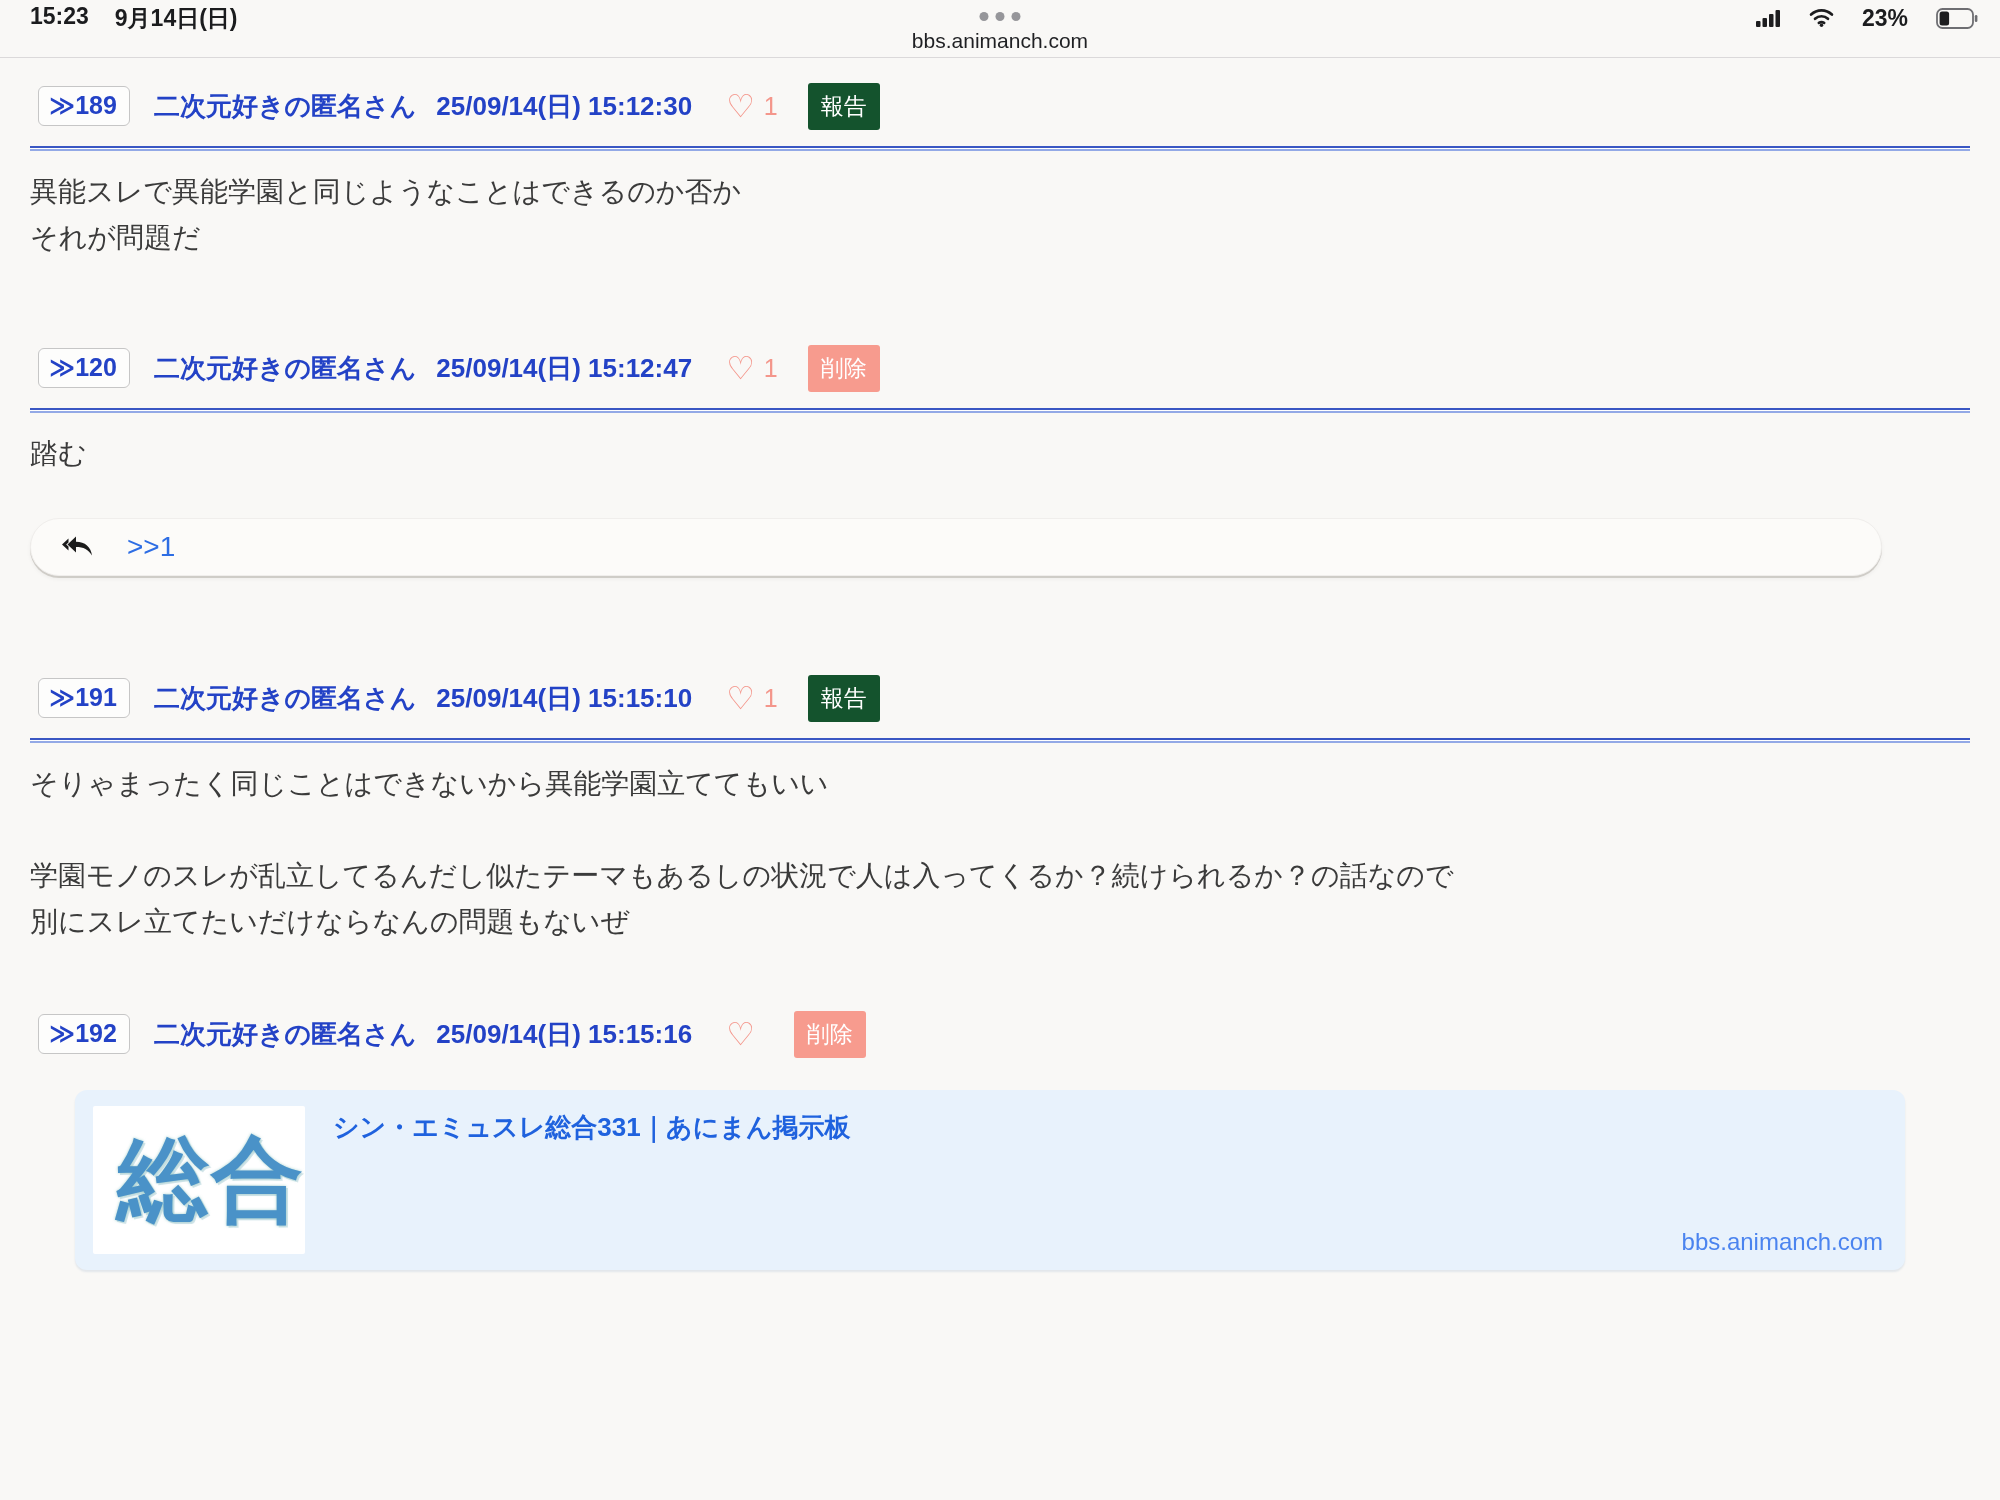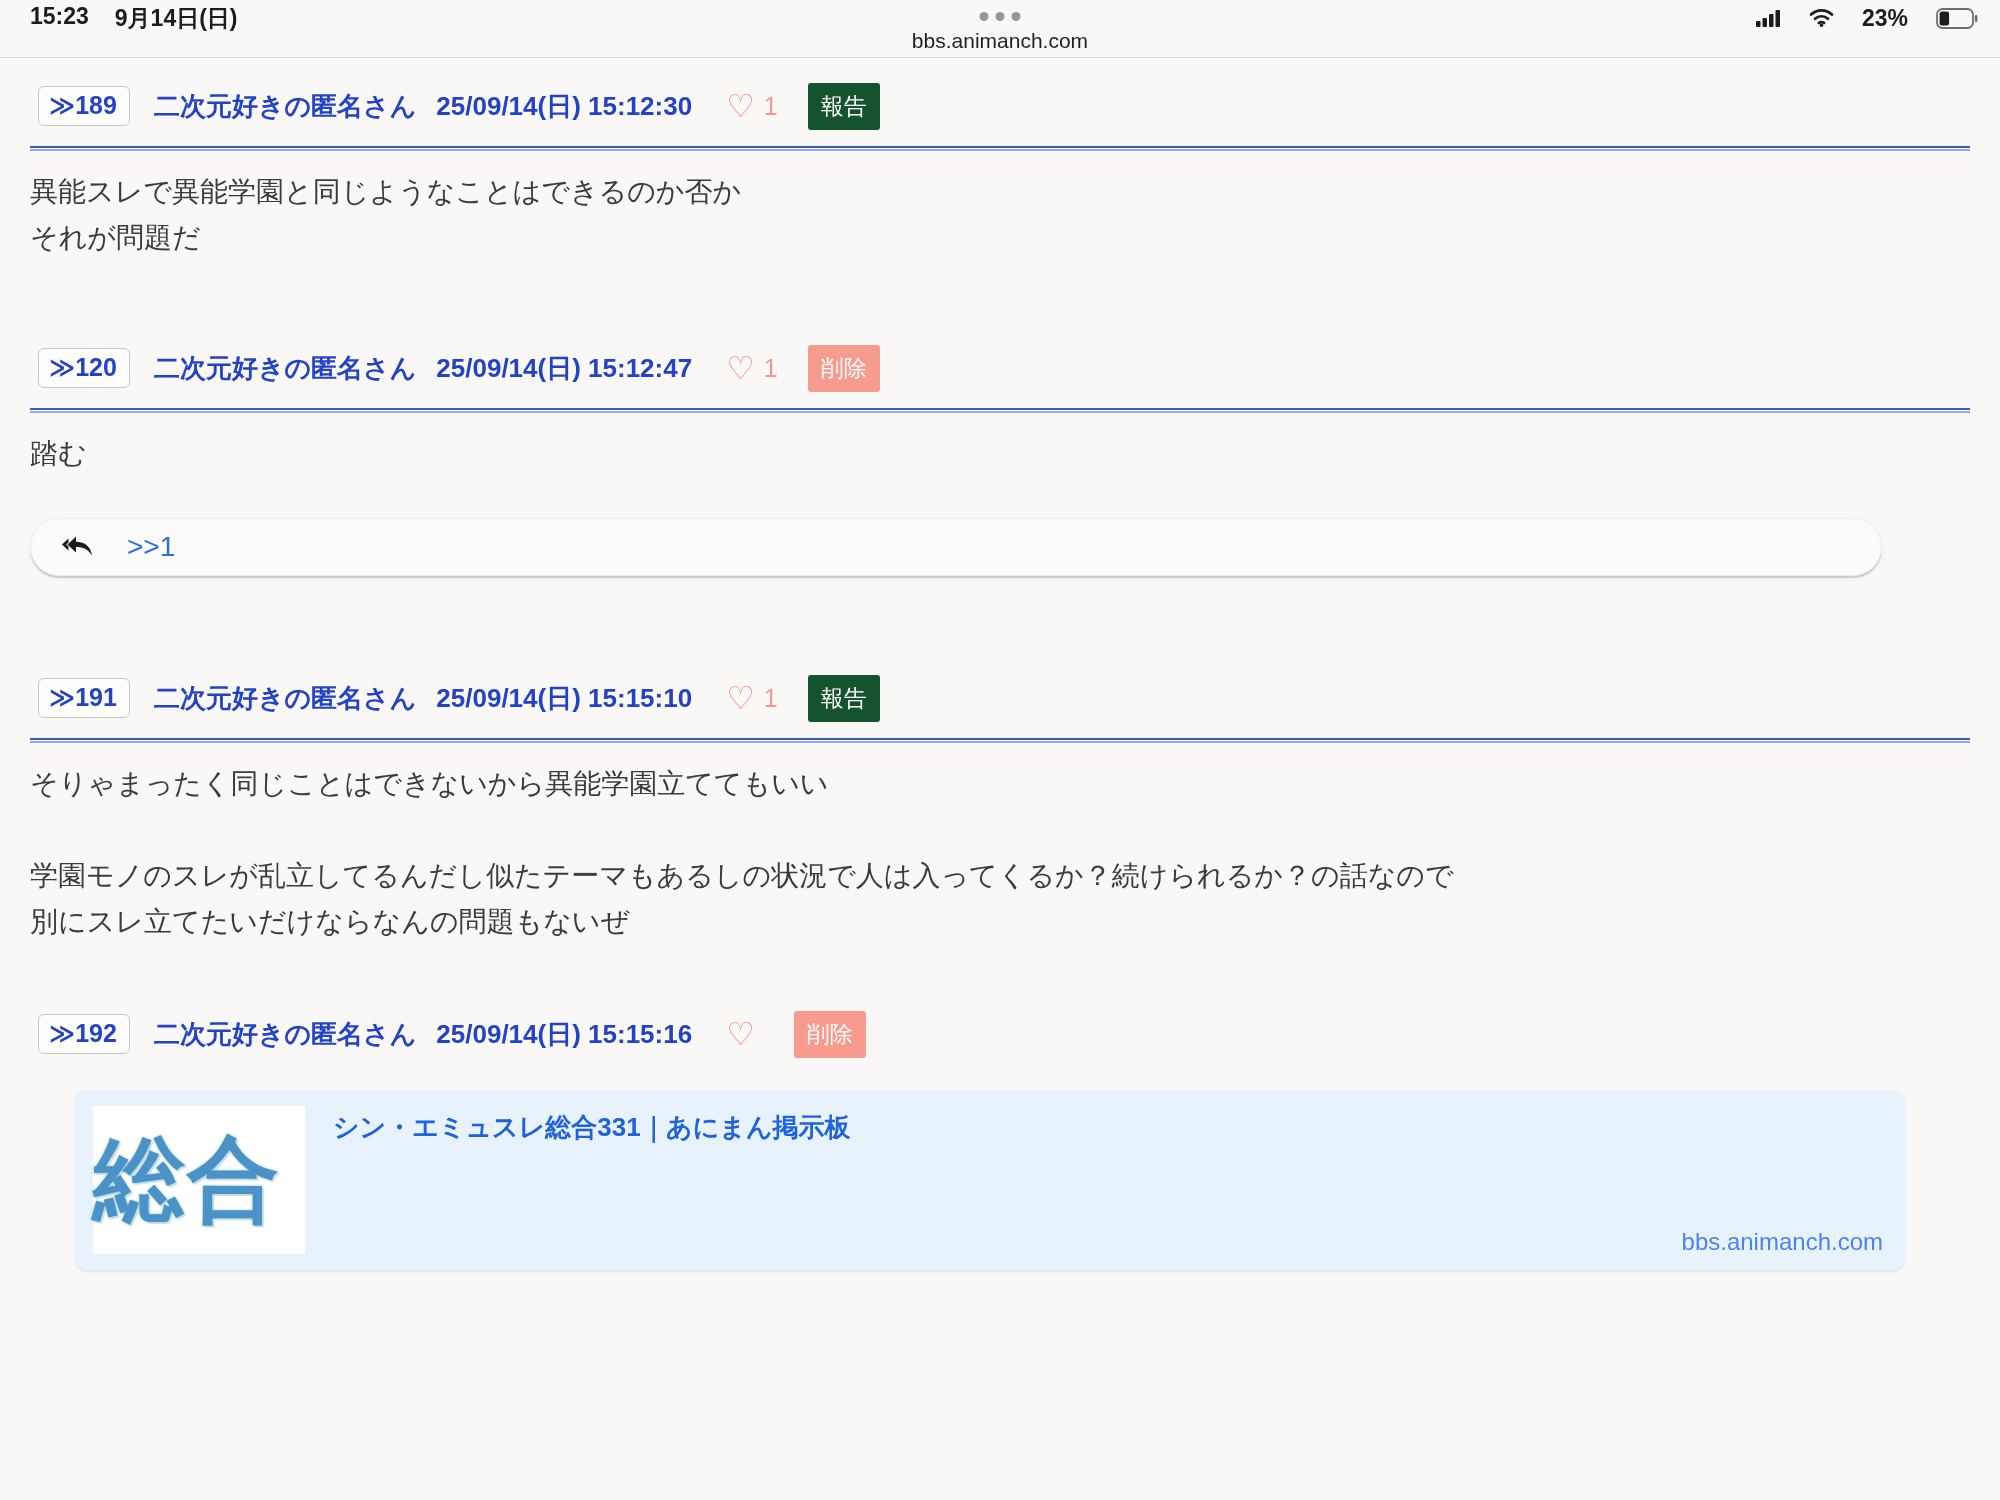--- a/index.html
+++ b/index.html
@@ -68,21 +68,21 @@
 
   
   .link-card {
     display:flex; gap:28px; margin:30px 65px 0 45px;
     background:#e8f2fc; border-radius:12px; padding:16px 22px 14px 18px;
     text-decoration:none; box-shadow:0 2px 2px rgba(120,150,185,.18);
     height:180px;
   }
   .thumb {
     flex:0 0 212px; height:148px; background:#ffffff; border-radius:2px;
-    display:flex; align-items:center; justify-content:flex-start;
+    display:flex; align-items:center; justify-content:flex-end;
   }
   .thumb span {
     font-size:92px; font-weight:900; color:#4a92c8; letter-spacing:2px;
     text-shadow:0 0 3px rgba(80,165,160,.55), 2px 2px 0 rgba(90,160,175,.25);
   }
   .card-right { flex:1; display:flex; flex-direction:column; padding-top:4px; min-width:0; }
   .card-title { color:#1f62de; font-size:26px; font-weight:700; }
   .card-desc {
     margin-top:12px; color:#4b84ef; font-size:22.5px; line-height:31px;
     overflow:hidden; display:-webkit-box; -webkit-line-clamp:2; -webkit-box-orient:vertical;

